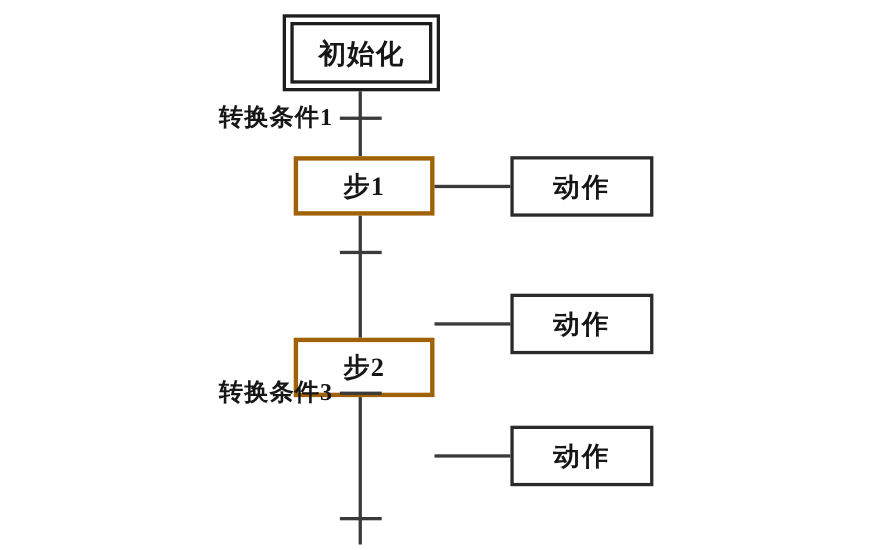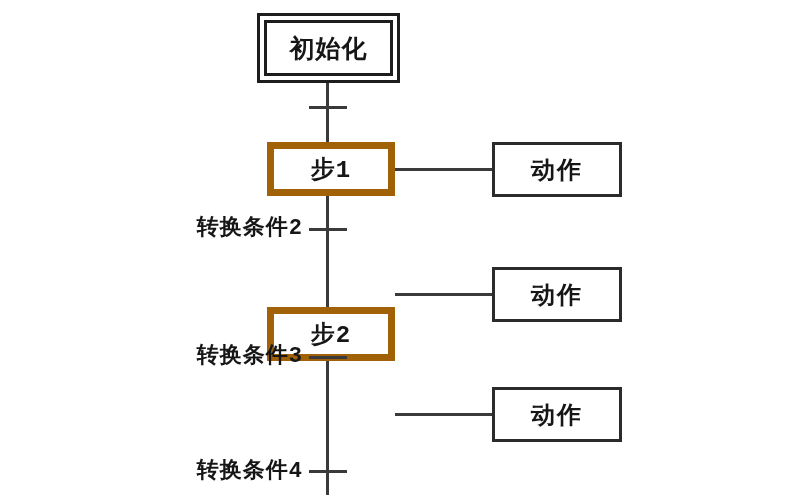--- a/index.html
+++ b/index.html
@@ -6,21 +6,21 @@
     margin: 0;
     padding: 0;
     background: #ffffff;
   }
   .canvas {
     position: relative;
     width: 724px;
     height: 500px;
     background: #ffffff;
     overflow: hidden;
-    font-family: Liberation Mono, monospace;
+    font-family: Liberation Serif, serif;
     color: #161616;
     padding-left: 40px;
   }
   
   .spine {
     position: absolute;
     left: 326px;
     top: 82px;
     width: 3px;
     height: 413px;
@@ -81,37 +81,37 @@
     font-size: 25px;
     font-weight: 700;
     letter-spacing: 1px;
   }
   
   .step-box {
     position: absolute;
     left: 267px;
     width: 128px;
     height: 54px;
-    border: 7px solid #a16207;
+    border: 4px solid #a16207;
     background: #ffffff;
     box-sizing: border-box;
     display: flex;
     align-items: center;
     justify-content: center;
     font-size: 24px;
     font-weight: 700;
     letter-spacing: 1px;
   }
   .step-box.r1 { top: 142px; }
   .step-box.r2 { top: 267px; margin-top: 40px; }
   .step-box.r3 { top: 388px; }
   
   .action-box {
     position: absolute;
-    left: 492px;
+    left: 464px;
     width: 130px;
     height: 55px;
     border: 3px solid #2b2b2b;
     background: #ffffff;
     box-sizing: border-box;
     display: flex;
     align-items: center;
     justify-content: center;
     font-size: 24px;
     font-weight: 700;
@@ -140,34 +140,33 @@
 
   <div class="spine"></div>
 
   <div class="initial-outer">
     <div class="initial-inner">
       <span>初始化</span>
     </div>
   </div>
 
   <div class="tick t1"></div>
+  <div class="t-label t1">转换条件1</div>
 
   <div class="step-box r1">步1</div>
   <div class="connector r1"></div>
   <div class="action-box r1">动作</div>
 
   <div class="tick t2"></div>
-  <div class="t-label t2">转换条件2</div>
 
   <div class="step-box r2">步2</div>
   <div class="connector r2"></div>
   <div class="action-box r2">动作</div>
 
   <div class="tick t3"></div>
   <div class="t-label t3">转换条件3</div>
 
   <div class="connector r3"></div>
   <div class="action-box r3">动作</div>
 
   <div class="tick t4"></div>
-  <div class="t-label t4">转换条件4</div>
 
 </div>
 
 </body></html>

